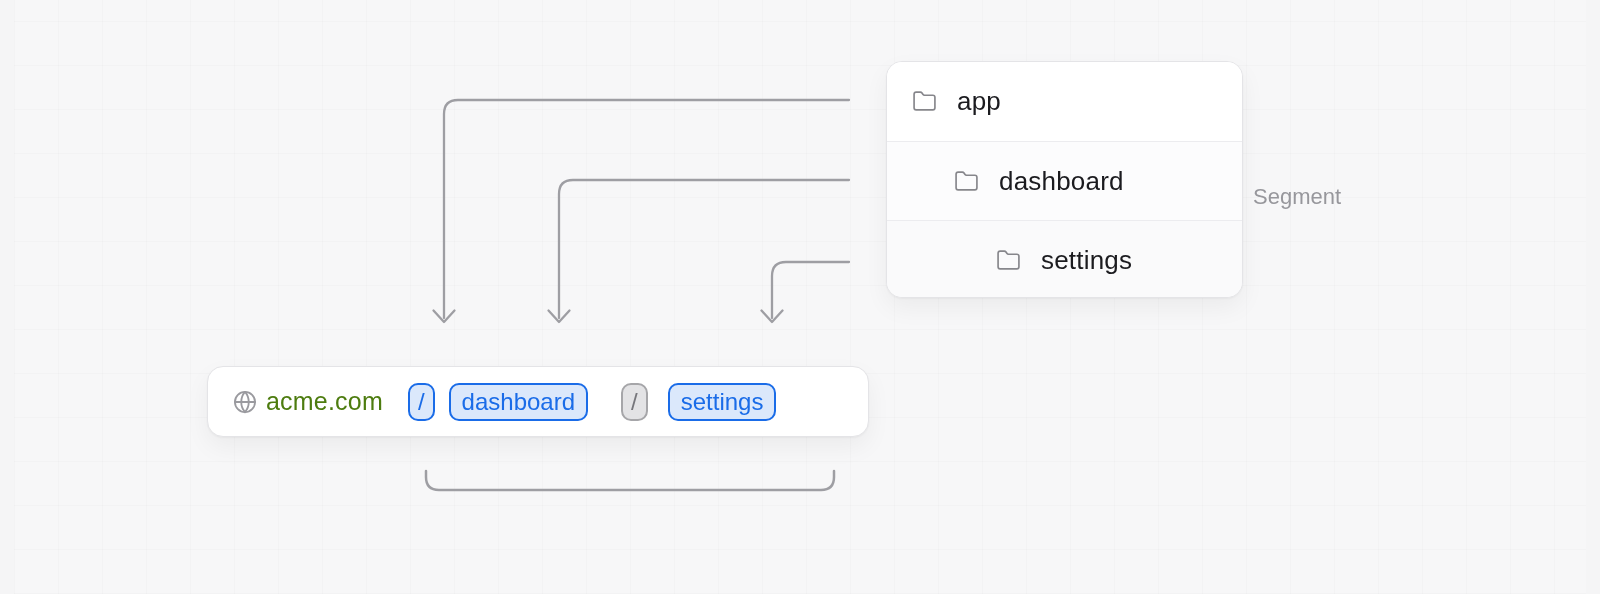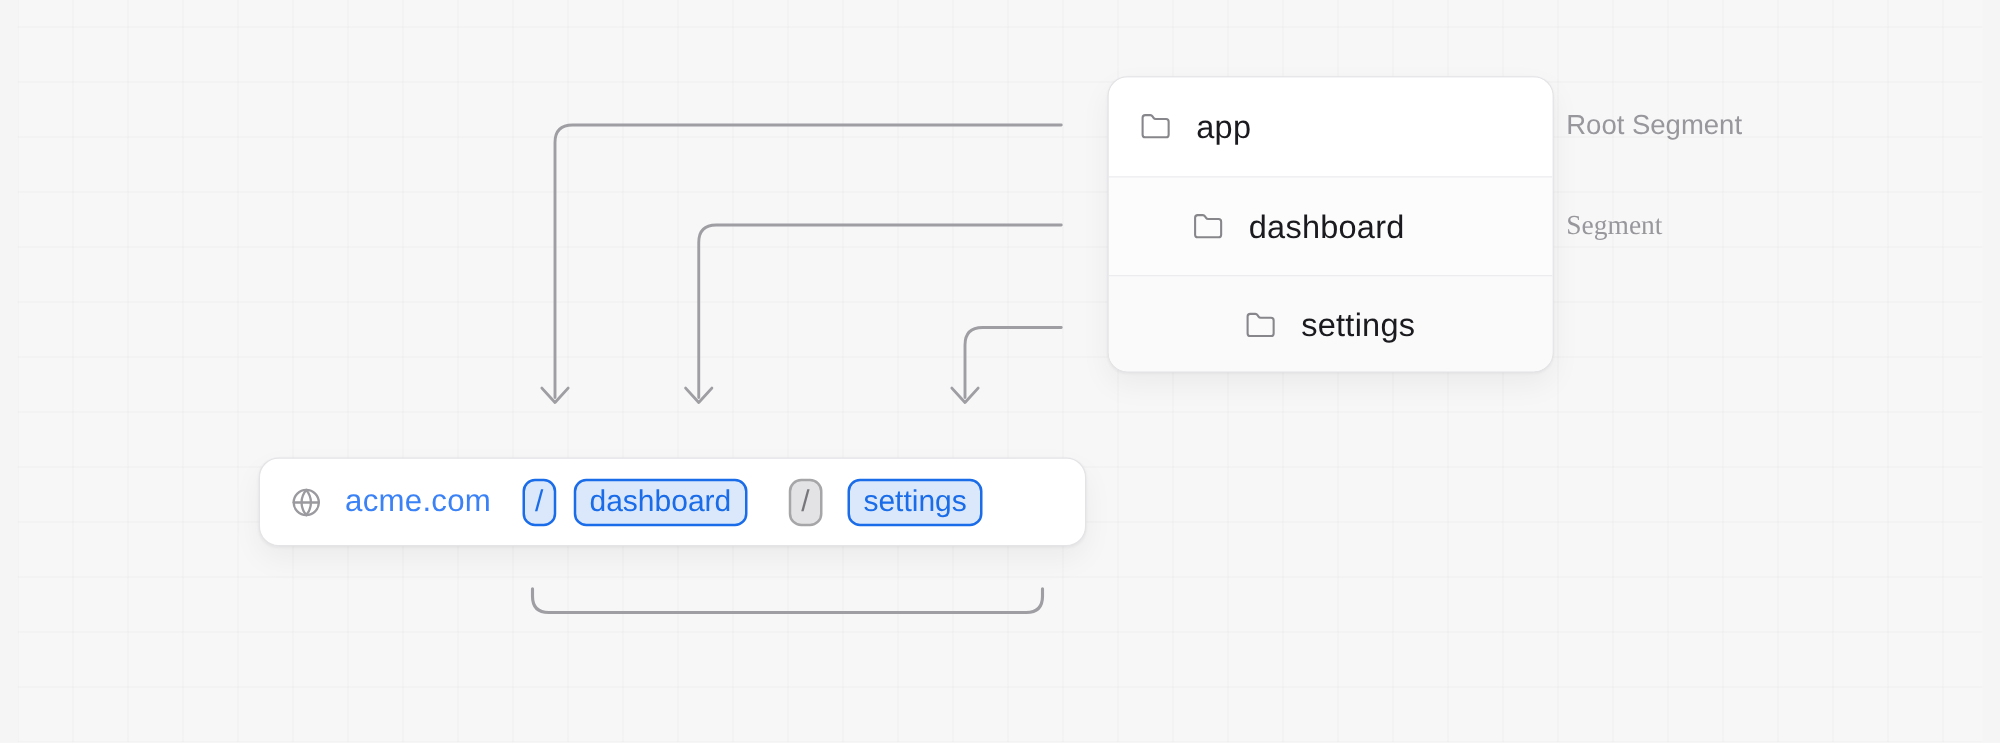--- a/index.html
+++ b/index.html
@@ -63,42 +63,42 @@
   .annotation {
     position: absolute;
     left: 1239px;
     height: 28px;
     line-height: 28px;
     font-size: 22px;
     color: #97979c;
     white-space: nowrap;
   }
   .annotation.a0 { top: 86px; }
-  .annotation.a1 { top: 166px; font-family: Liberation Serif, serif; }
+  .annotation.a1 { top: 183px; }
   .annotation.a2 { top: 247px; }
 
   
   .url-bar {
     position: absolute;
     left: 193px; top: 366px;
     width: 662px; height: 71px;
     background: #ffffff;
     border: 1px solid #e4e4e7;
     border-radius: 16px;
     box-shadow: 0 1px 2px rgba(0,0,0,0.04), 0 10px 24px rgba(0,0,0,0.05);
     display: flex;
     align-items: center;
     padding-left: 24px;
   }
   .globe-svg { width: 26px; height: 26px; flex: 0 0 auto; }
   .domain {
-    margin-left: 18px;
+    margin-left: 8px;
     font-size: 25px;
     font-weight: 500;
-    color: #3b82f6;
+    color: #4d7c0f;
     letter-spacing: 0.2px;
   }
   .seg {
     display: inline-flex;
     align-items: center;
     justify-content: center;
     height: 38px;
     border-radius: 10px;
     font-size: 24px;
     font-weight: 500;
@@ -168,21 +168,20 @@
       <span class="label">dashboard</span>
     </div>
     <div class="tree-row depth-2">
       <svg class="folder-svg" viewBox="0 0 24 24" fill="none" stroke="#86868b" stroke-width="1.6" stroke-linejoin="round">
         <path d="M20 20a2 2 0 0 0 2-2V8a2 2 0 0 0-2-2h-7.9a2 2 0 0 1-1.69-.9L9.6 3.9A2 2 0 0 0 7.93 3H4a2 2 0 0 0-2 2v13a2 2 0 0 0 2 2Z"></path>
       </svg>
       <span class="label">settings</span>
     </div>
   </div>
 
-  <div class="annotation a0">Root Segment</div>
   <div class="annotation a1">Segment</div>
 
   <div class="url-bar">
     <svg class="globe-svg" viewBox="0 0 24 24" fill="none" stroke="#9a9a9f" stroke-width="1.7" stroke-linecap="round">
       <circle cx="12" cy="12" r="9.3"></circle>
       <path d="M2.7 12h18.6"></path>
       <path d="M12 2.7 a 14.2 14.2 0 0 1 0 18.6 a 14.2 14.2 0 0 1 0 -18.6"></path>
     </svg>
     <span class="domain">acme.com</span>
     <span class="seg blue slash s0">/</span>

